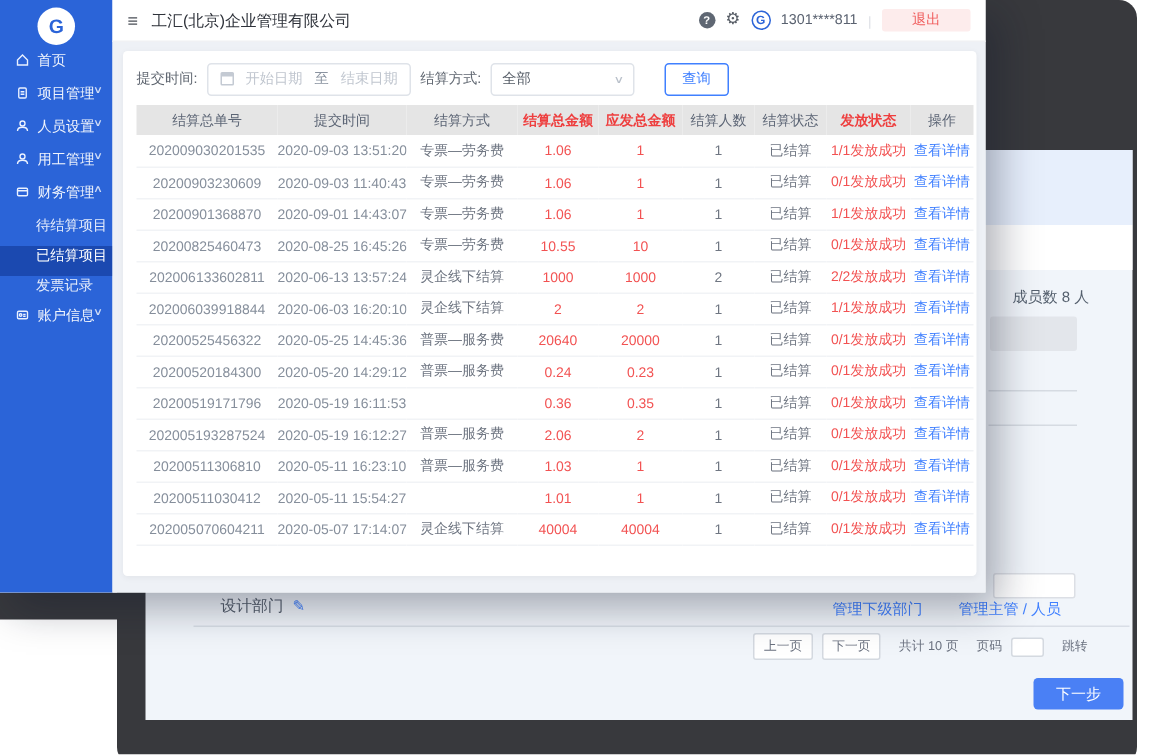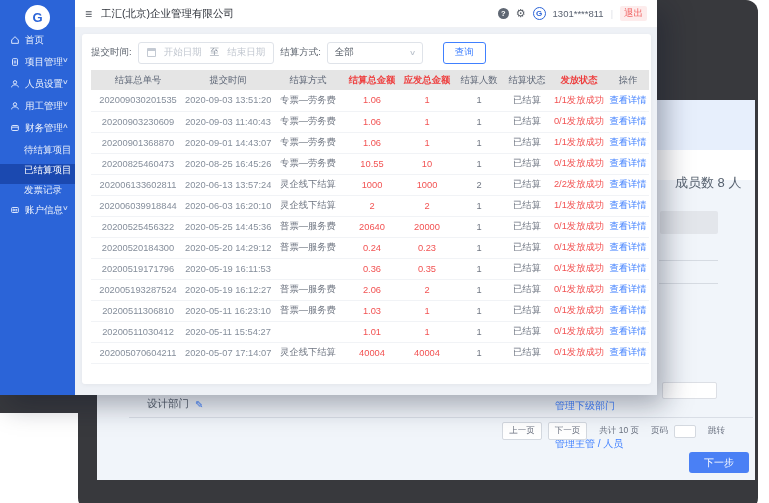--- a/index.html
+++ b/index.html
@@ -9,28 +9,28 @@
 
   
   .backdrop { position:absolute; left:78px; top:0; width:680px; height:510px;
     background:#38393d; border-radius:12px; }
   .frame-step { position:absolute; left:0; top:395px; width:98px; height:18px; background:#38393d; }
 
   
   .backpage { position:absolute; left:97px; top:100px; width:658px; height:380px; background:#f1f5fa; }
   .bp-banner { position:absolute; left:0; top:0; width:100%; height:50px; background:#e7effc; }
   .bp-white  { position:absolute; left:0; top:50px; width:100%; height:30px; background:#ffffff; }
-  .bp-member { position:absolute; left:578px; top:74px; font-size:13px; color:#55606e;text-align:right; }
+  .bp-member { position:absolute; left:578px; top:91px; font-size:10px; color:#55606e;text-align:right; }
   .bp-graybox { position:absolute; left:563px; top:111px; width:58px; height:23px; background:#e3e6eb; border-radius:2px; }
   .bp-line { position:absolute; left:562px; width:59px; border-bottom:1px solid #d6dbe2; }
   .bp-line.l1 { top:160px; } .bp-line.l2 { top:183px; }
   .bp-whitebox { position:absolute; left:565px; top:282px; width:55px; height:17px; background:#fff; border:1px solid #dcdfe5; border-radius:2px; }
   .bp-dept { position:absolute; left:50px; top:297px; font-size:10.5px; color:#555e6b; display:flex; gap:6px; align-items:center; }
   .bp-dept .edit { color:#4080ff; font-size:10px; cursor:pointer; }
-  .bp-links { position:absolute; left:458px; top:299px; display:flex; gap:24px;flex-direction:column; }
+  .bp-links { position:absolute; left:458px; top:299px; display:flex; gap:24px; }
   .bp-links a { font-size:10px; color:#4080ff; text-decoration:none; cursor:pointer; }
   .bp-hr { position:absolute; left:32px; right:2px; top:317px; border-top:1px solid #d9dee6; }
   .bp-pagination { position:absolute; right:30px; top:322px; display:flex; align-items:center; gap:6px; }
   .bp-pagination button { font-family:inherit; font-size:8.5px; color:#6b7280; background:#fff;
     border:1px solid #d4d9e0; border-radius:2px; padding:2px 6px; cursor:pointer; }
   .bp-pagination .pg-text { font-size:8.5px; color:#6b7280; margin-left:6px; }
   .bp-pagination input { width:22px; height:13px; border:1px solid #d4d9e0; border-radius:2px; background:#fff; }
   .bp-next { position:absolute; left:592px; top:352px; width:60px; height:21px; background:#4a80f5; color:#fff;
     border:none; border-radius:3px; font-family:inherit; font-size:10px; cursor:pointer; }
 
@@ -54,21 +54,21 @@
   .burger { font-size:12px; color:#4a4f57; cursor:pointer; }
   .apptitle { font-size:10.5px; color:#2e323a; margin-left:9px; }
   .top-right { margin-left:auto; display:flex; align-items:center; gap:7px; }
   .help { width:11px; height:11px; border-radius:50%; background:#5f6773; color:#fff; font-size:7.5px;
     font-weight:bold; display:flex; align-items:center; justify-content:center; cursor:pointer; }
   .gear { font-size:11px; color:#555b64; cursor:pointer; line-height:1; }
   .glogo { width:13px; height:13px; border-radius:50%; border:1px solid #2b64d8; color:#2b64d8;
     font-size:8px; font-weight:bold; display:flex; align-items:center; justify-content:center; }
   .phone { font-size:9.5px; color:#5a6270; }
   .vdiv { font-size:9px; color:#dcdfe5; }
-  .logout { font-size:9.5px; color:#f05b5b; background:#fdecec; padding:1px 4px; border-radius:2px; cursor:pointer; }
+  .logout { font-size:9.5px; color:#f05b5b; background:#fdecec; padding:1px 20px; border-radius:2px; cursor:pointer; }
 
   .content { position:absolute; left:75px; top:28px; right:0; bottom:0; background:#eef1f6; }
   .panel { position:absolute; left:7px; top:6px; right:6px; bottom:11px; background:#fff;
     border-radius:3px; box-shadow:0 1px 4px rgba(0,0,0,.05); padding:7px 9px; }
   .filters { display:flex; align-items:center; gap:6px; height:23px; font-size:9.5px; color:#5f6670; }
   .daterange { display:flex; align-items:center; gap:8px; height:22px; border:1px solid #dfe3e9;
     border-radius:3px; padding:0 8px; cursor:pointer; }
   .cal { width:9px; height:9px; border:1px solid #c4cad3; border-top:3px solid #c4cad3; border-radius:1px; }
   .ph { color:#c0c6cf; }
   .to { color:#8a93a0; }

